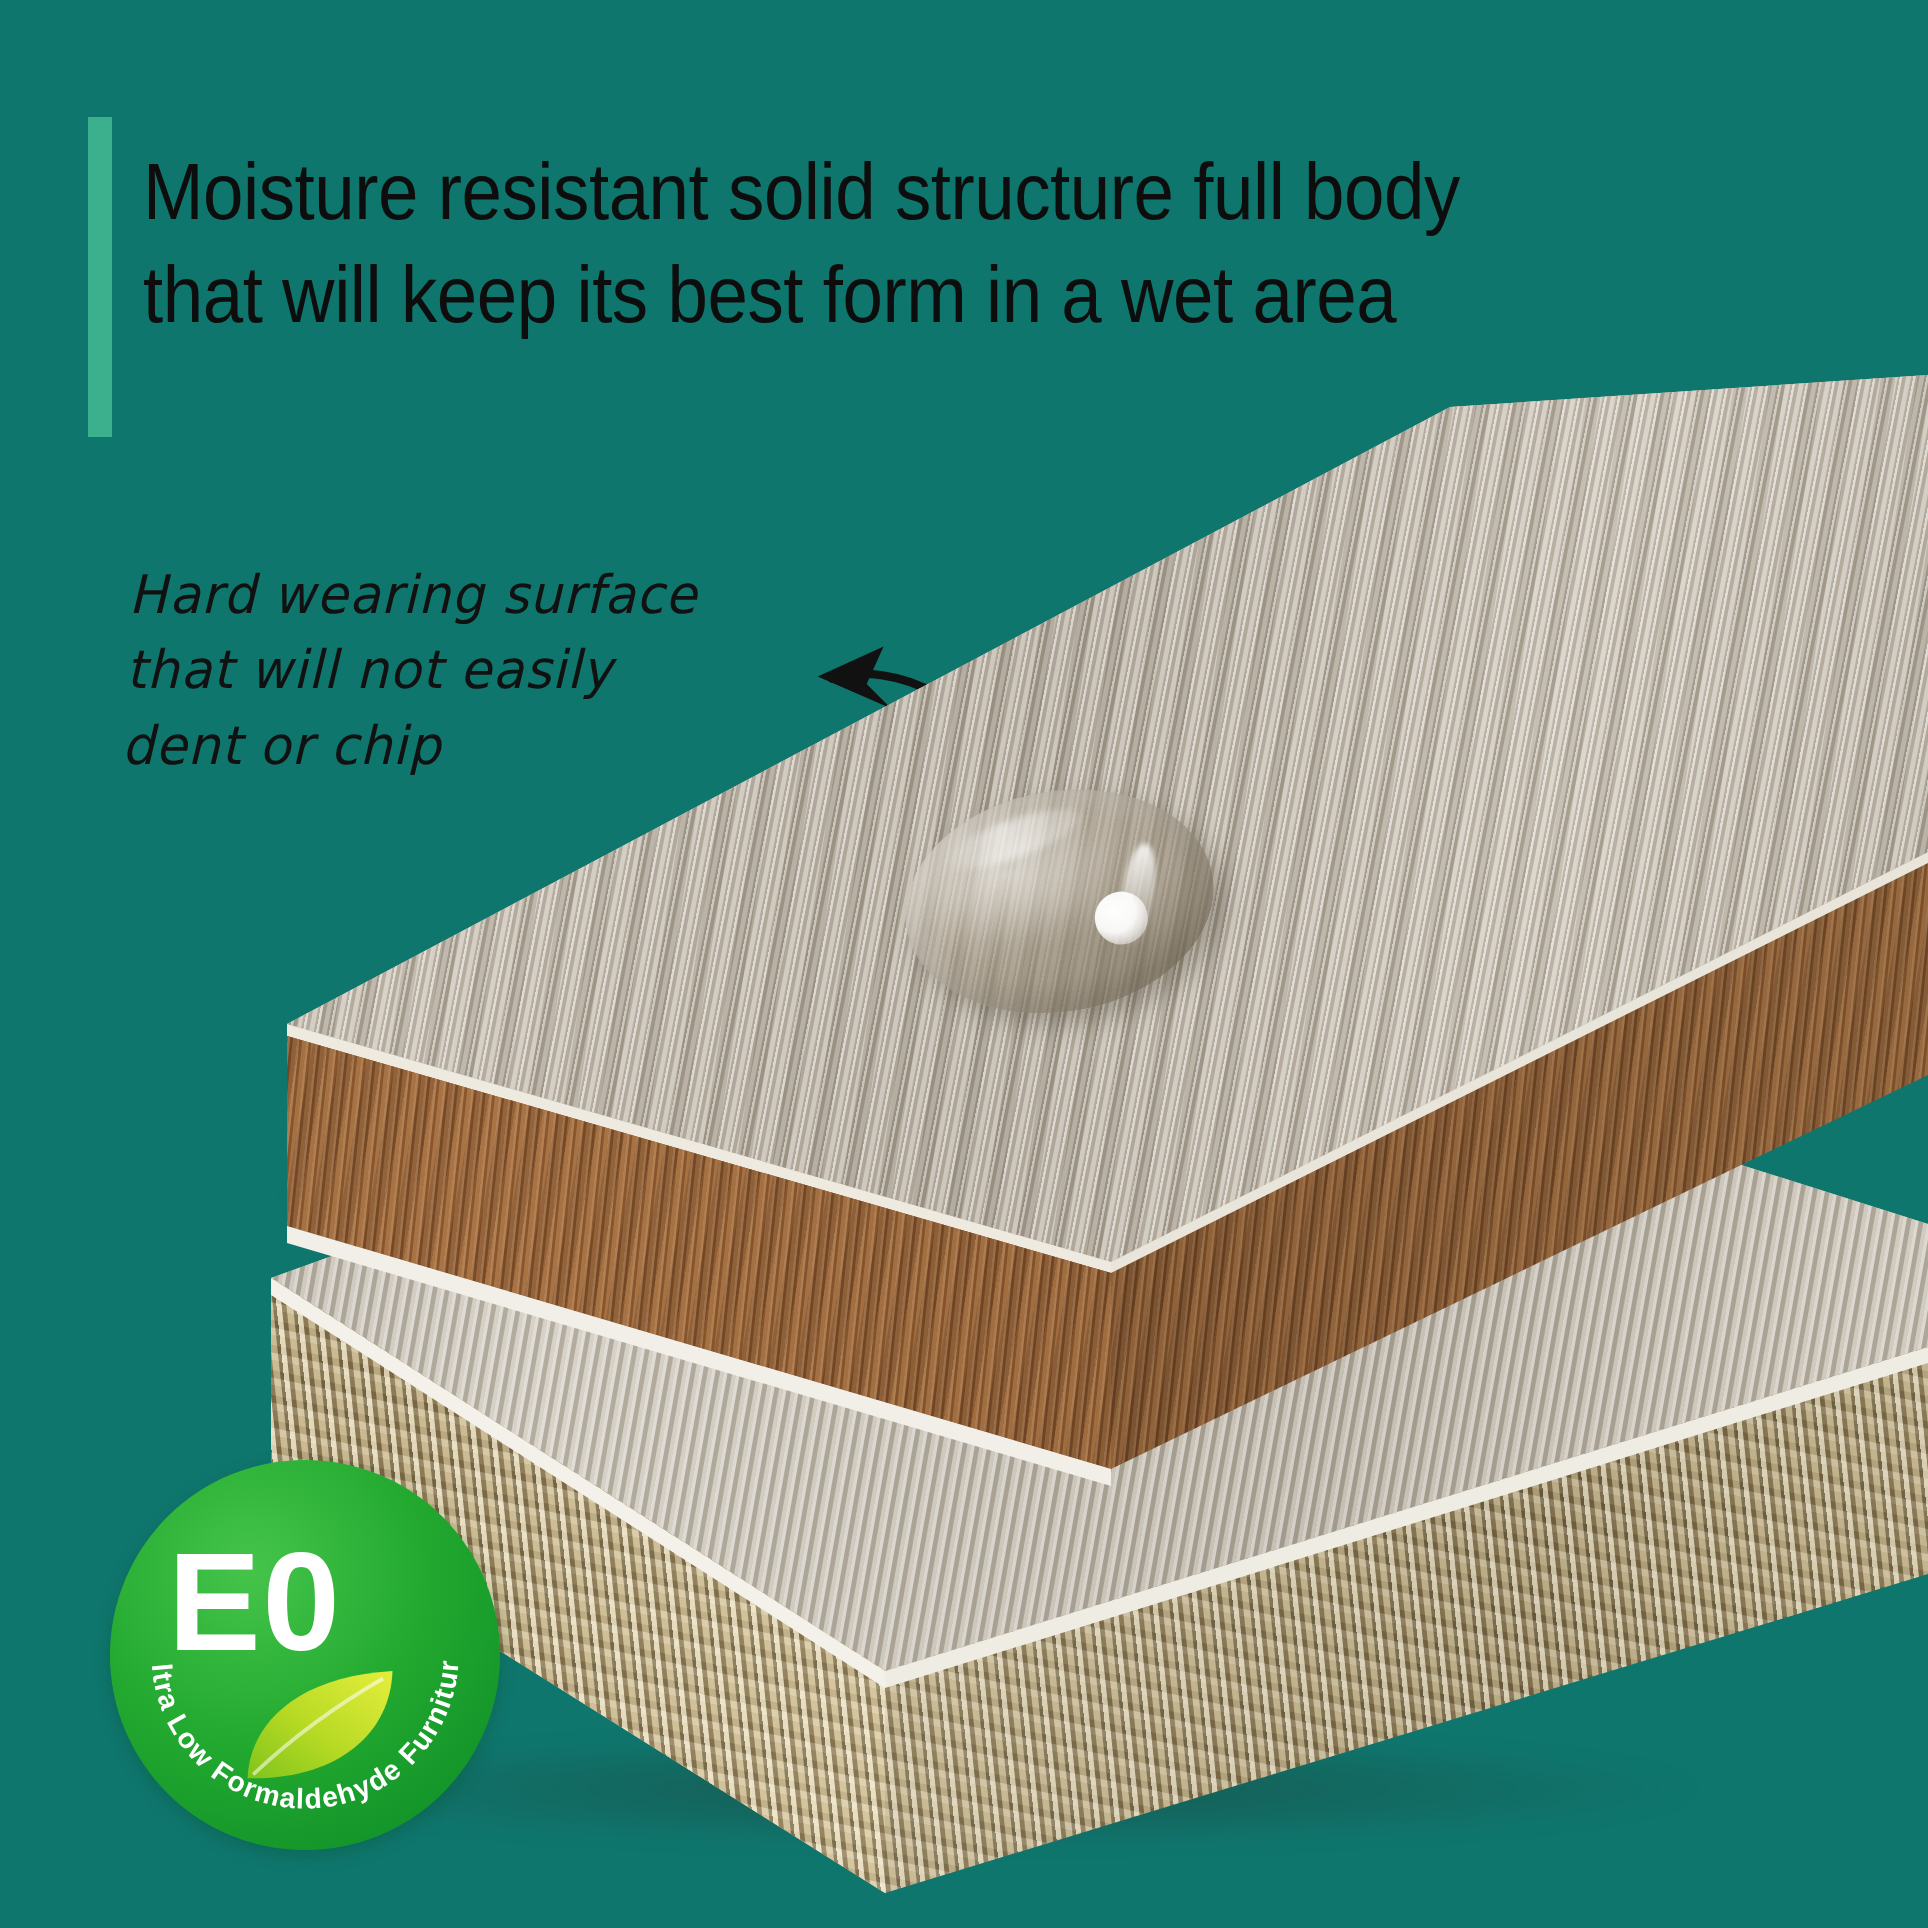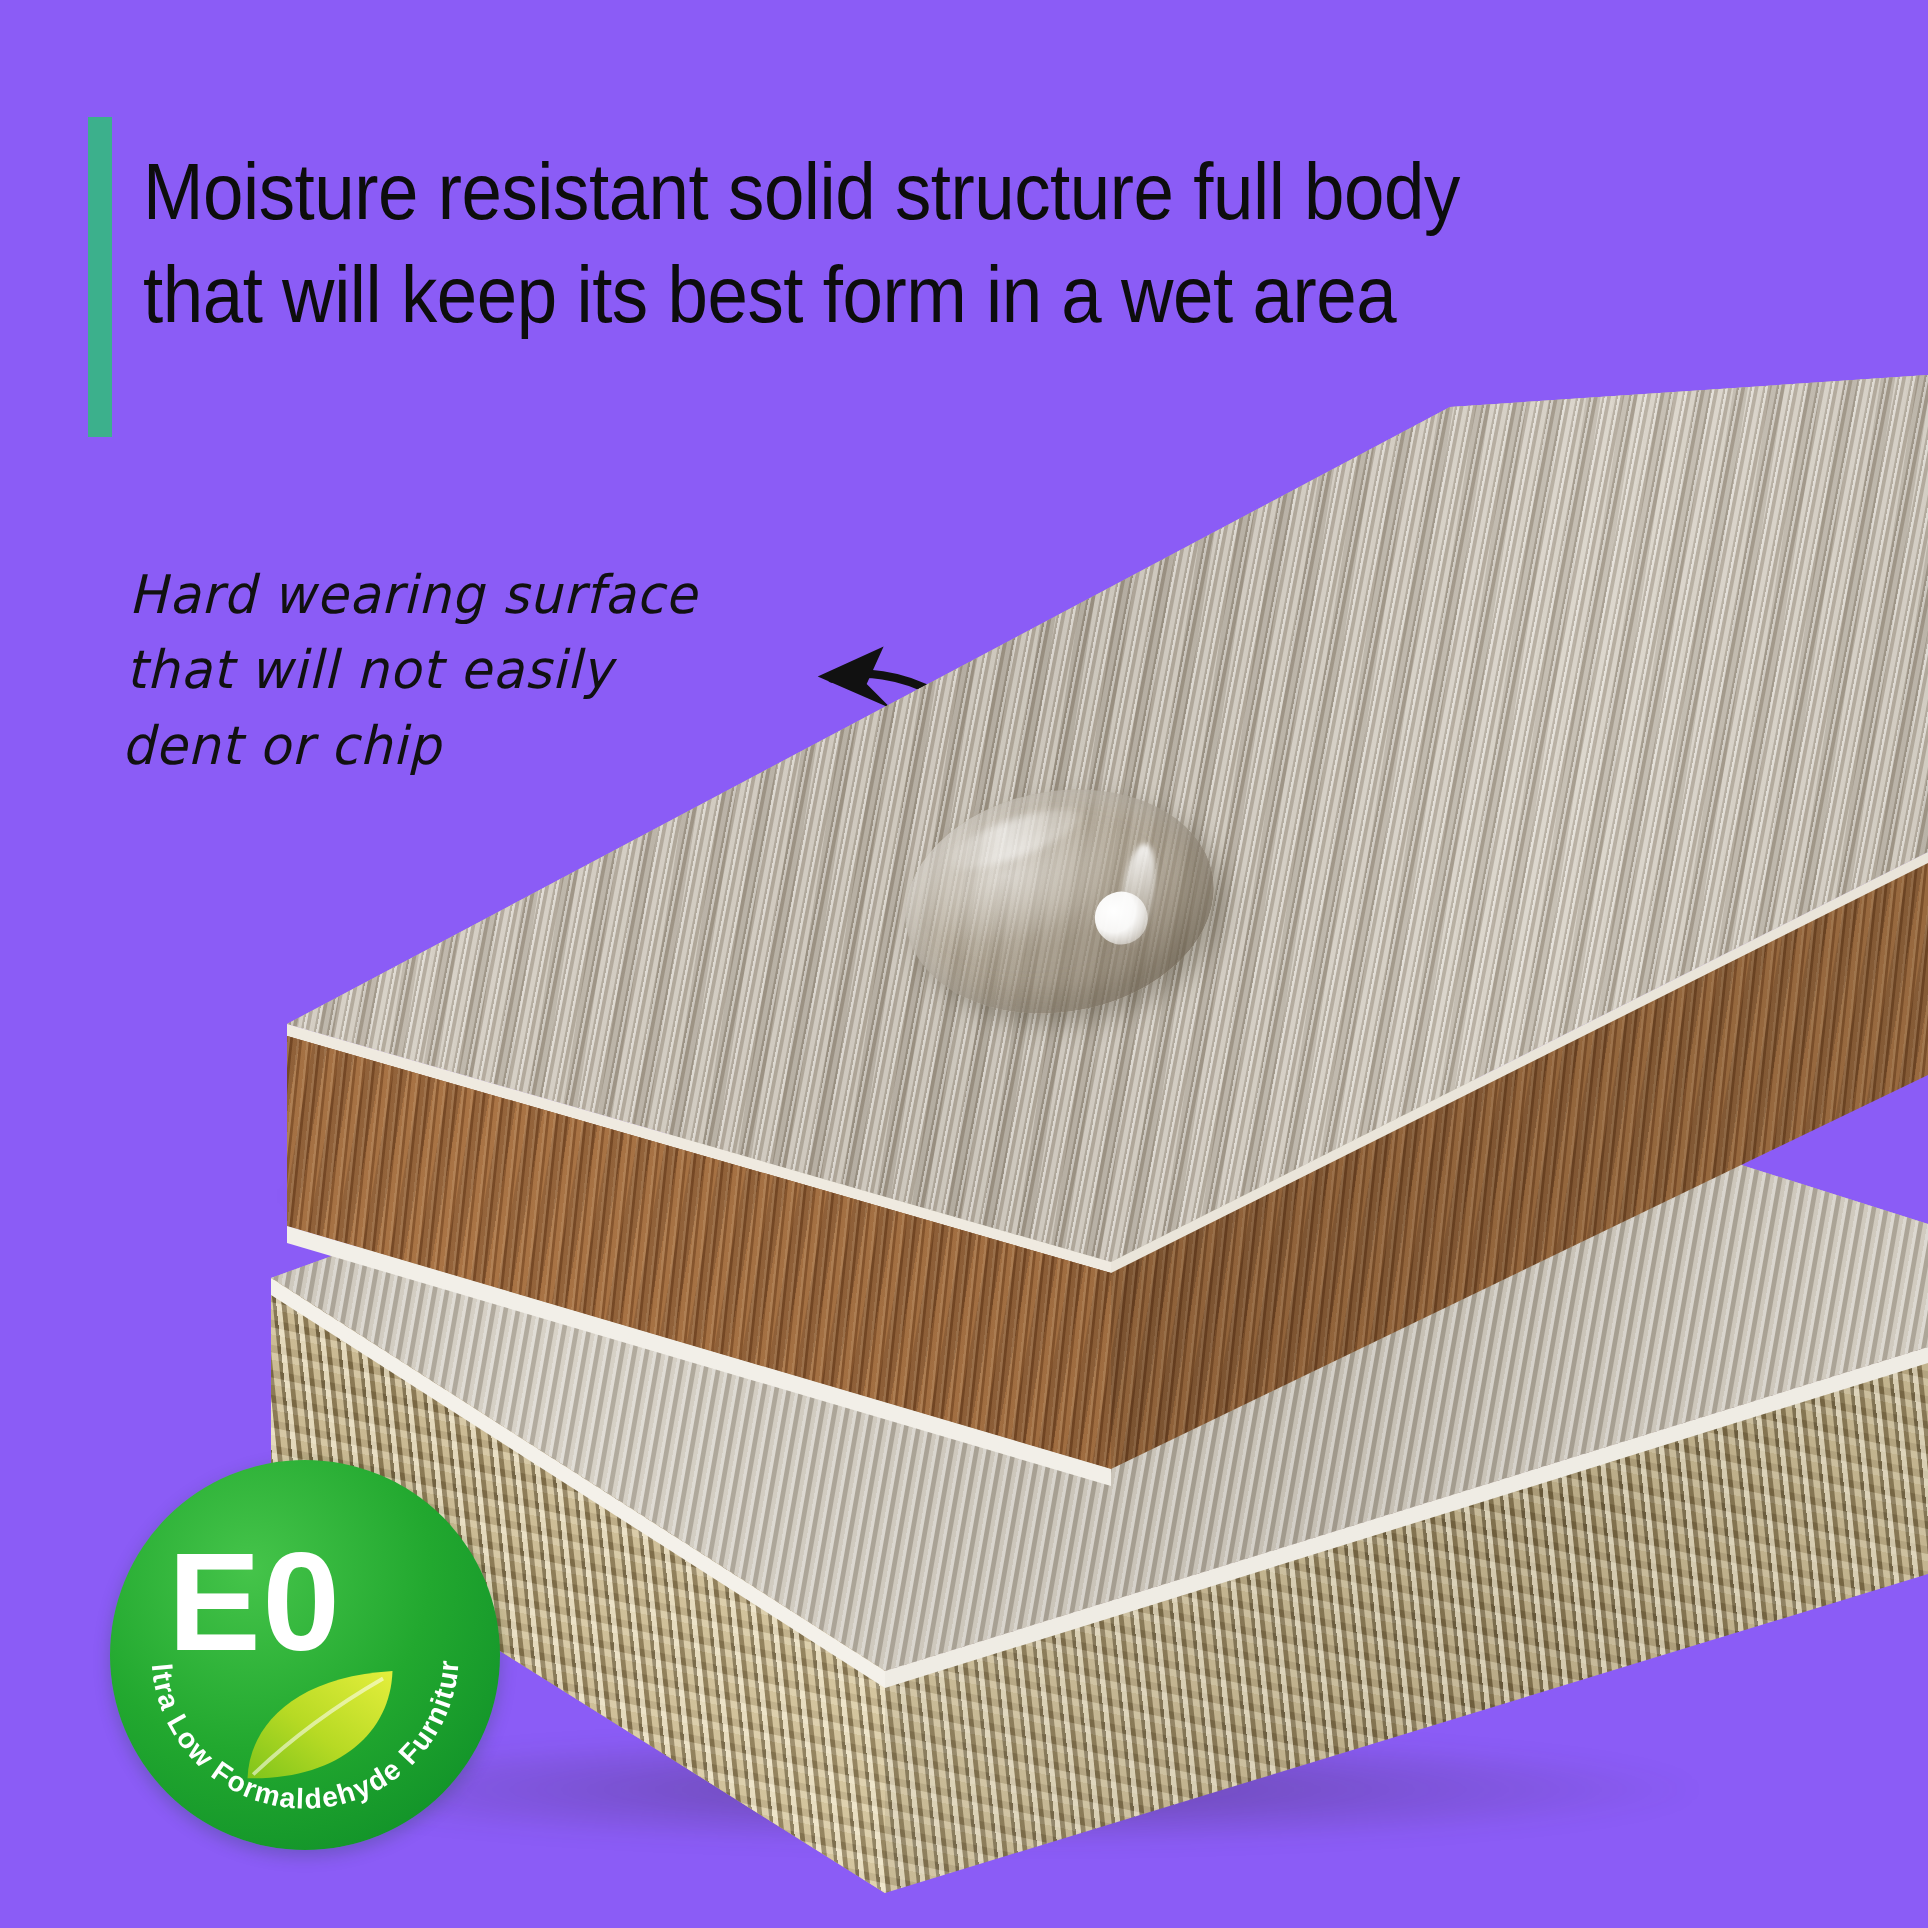--- a/index.html
+++ b/index.html
@@ -4,21 +4,21 @@
 <style>
   html, body {
     margin: 0;
     padding: 0;
     background: #ffffff;
   }
   #stage {
     position: relative;
     width: 1928px;
     height: 1928px;
-    background: #8b5cf6;
+    background: #0f766e;
     overflow: hidden;
     font-family: "Liberation Sans", sans-serif;
   }
 
   
   #accent-bar {
     position: absolute;
     left: 88px;
     top: 117px;
     width: 23.5px;

